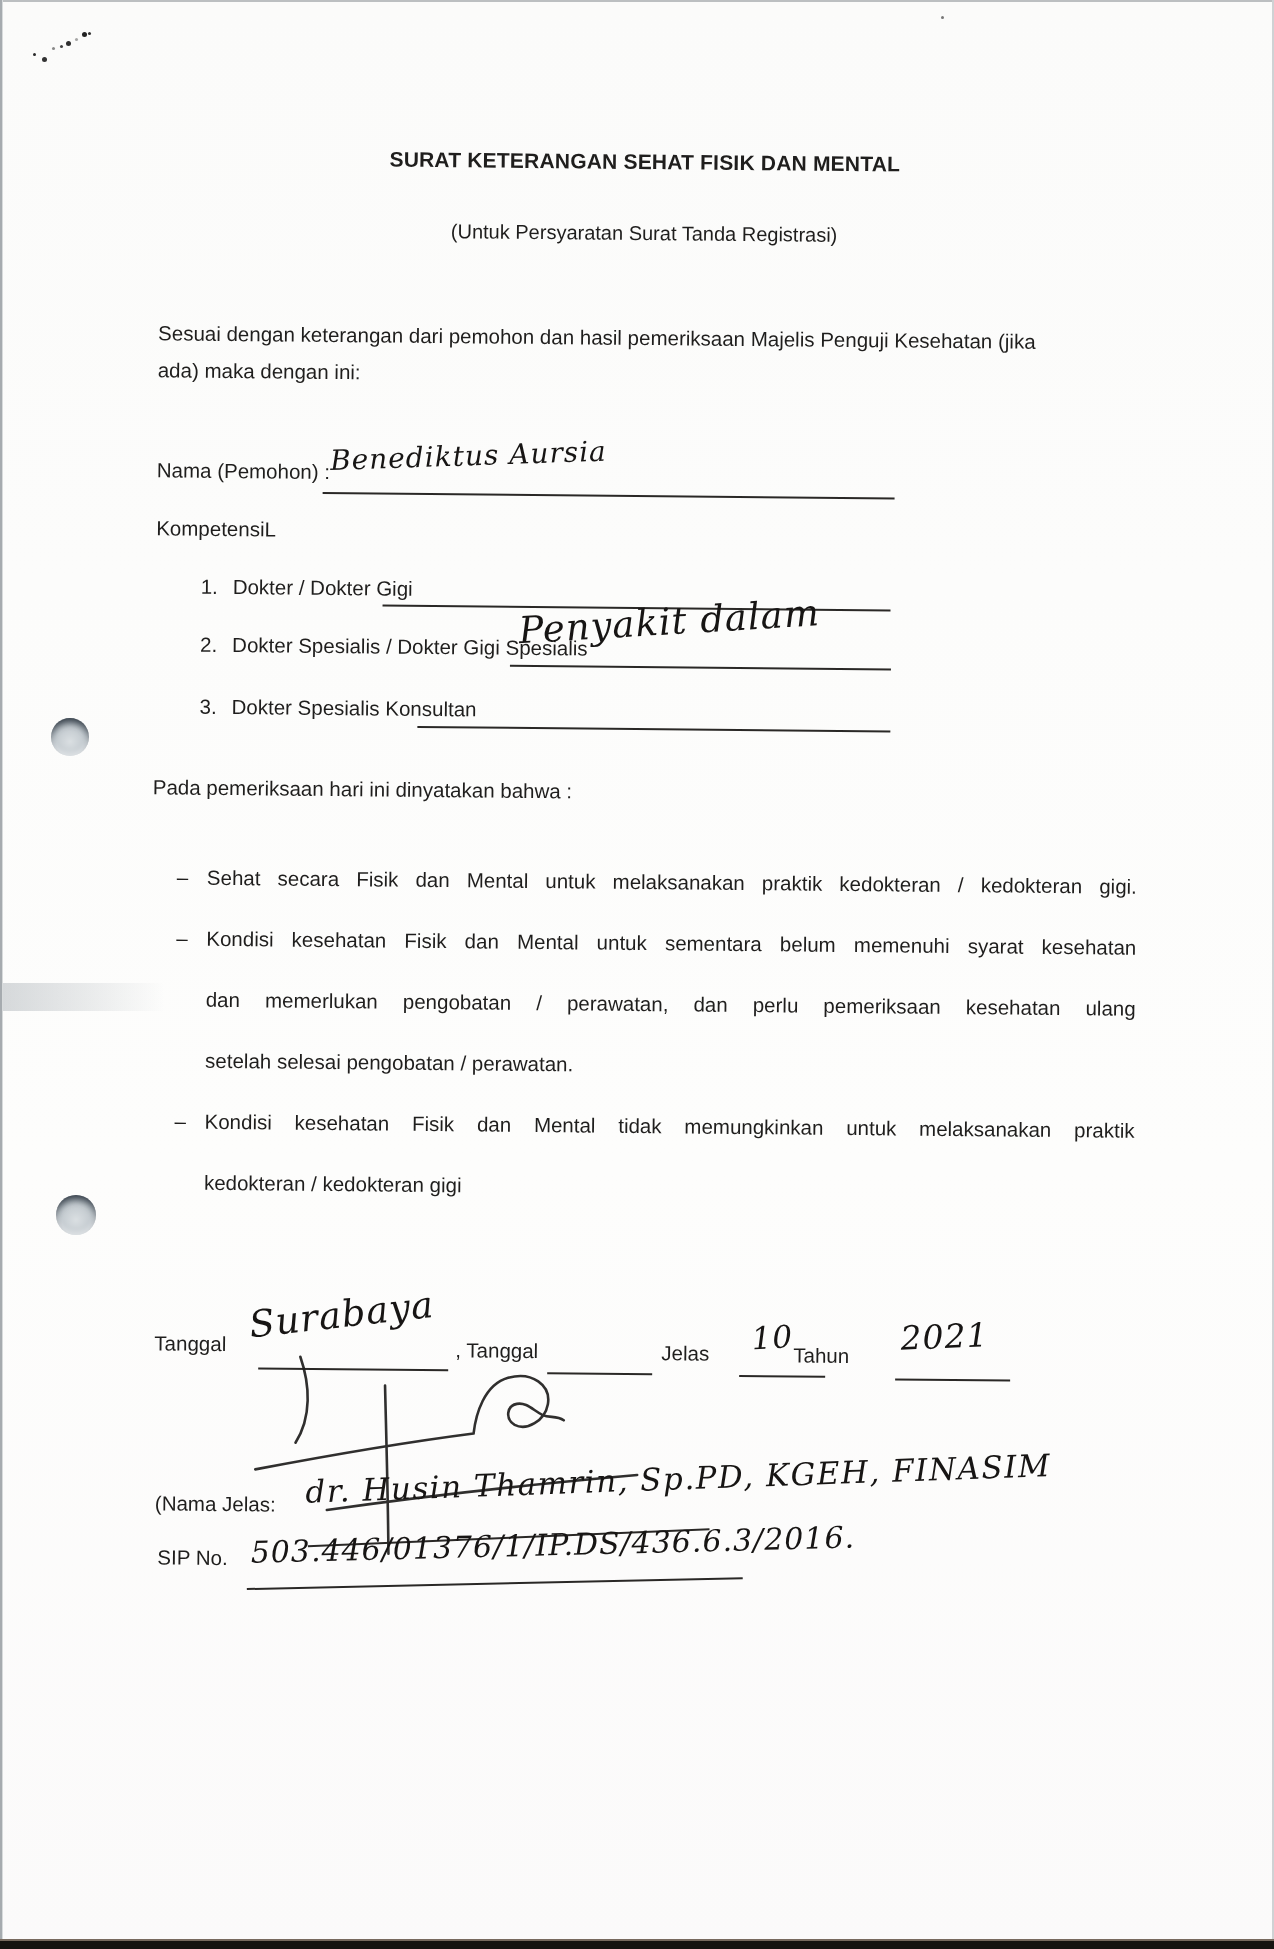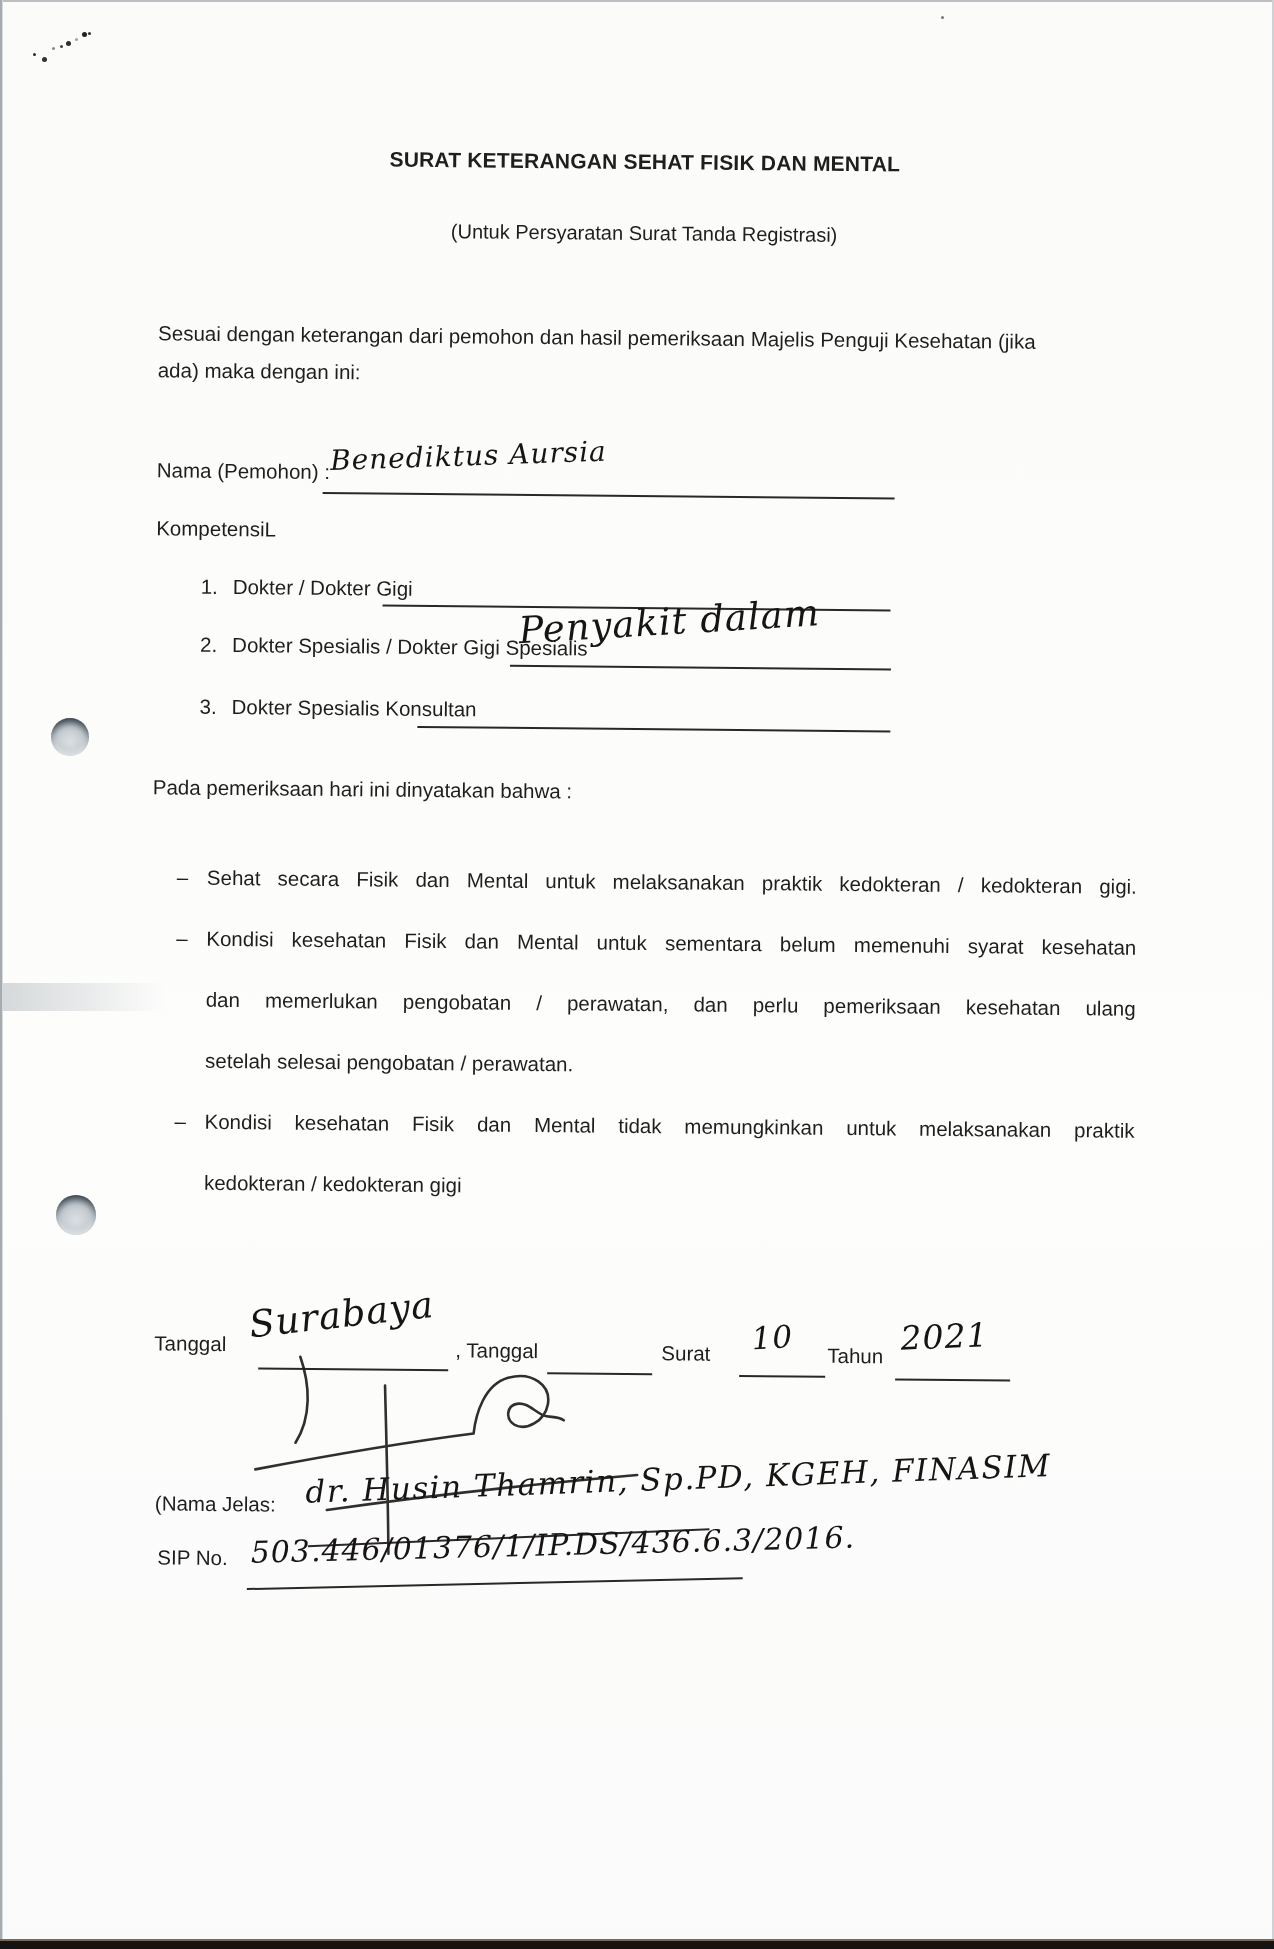--- a/index.html
+++ b/index.html
@@ -116,25 +116,25 @@
       </div>
     </div>
 
     <div class="t" style="left:158px;top:1336px">Tanggal</div>
     <div class="uline" style="left:262px;top:1332px;width:190px;height:39px"></div>
     <div class="hw" style="left:252px;top:1296px;font-size:37px;transform:rotate(-7deg)">Surabaya</div>
 
     <div class="t" style="left:459px;top:1340px">, Tanggal</div>
     <div class="uline" style="left:551px;top:1334px;width:105px;height:39px"></div>
 
-    <div class="t" style="left:665px;top:1341px">Surat</div>
+    <div class="t" style="left:665px;top:1341px">Jelas</div>
     <div class="uline" style="left:743px;top:1336px;width:86px;height:38px"></div>
     <div class="hw" style="left:755px;top:1318px;font-size:31px;transform:rotate(-4deg)">10</div>
 
-    <div class="t" style="left:831px;top:1342px">Tahun</div>
+    <div class="t" style="left:797px;top:1342px">Tahun</div>
     <div class="uline" style="left:899px;top:1338px;width:115px;height:38px"></div>
     <div class="hw" style="left:904px;top:1314px;font-size:33px;transform:rotate(-3deg)">2021</div>
 
     <svg class="sigsvg" width="760" height="240" viewBox="0 0 760 240">
       <g fill="none" stroke="#1f1e1d" stroke-width="2.6" stroke-linecap="round" opacity=".92">
         <path d="M 64,2 C 74,30 76,62 60,88"></path>
         <path d="M 149,30 C 151,90 153,140 154,198"></path>
         <path d="M 20,115 C 95,100 180,85 238,77 C 240,58 248,28 272,21
                  C 296,14 315,28 312,47 C 309,64 291,74 279,68
                  C 269,62 271,49 281,47 C 291,45 298,54 307,58

